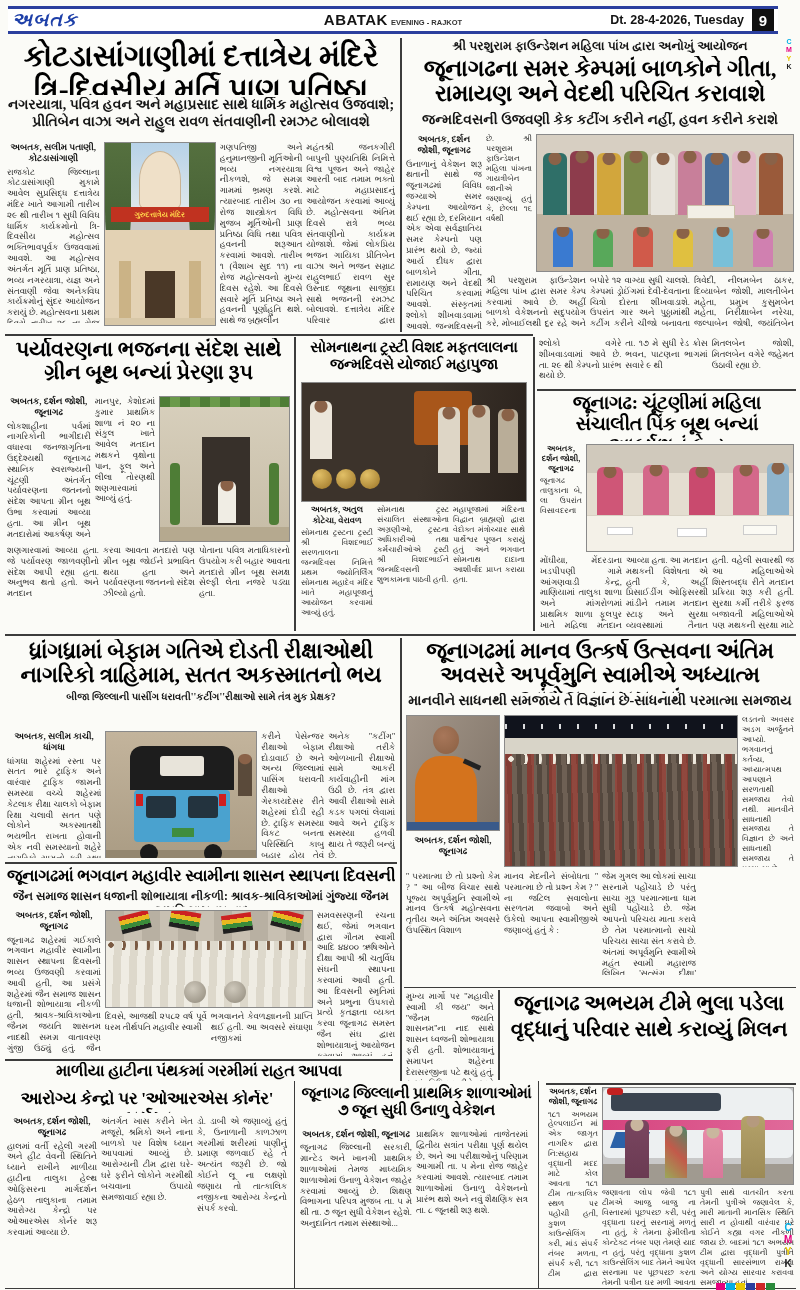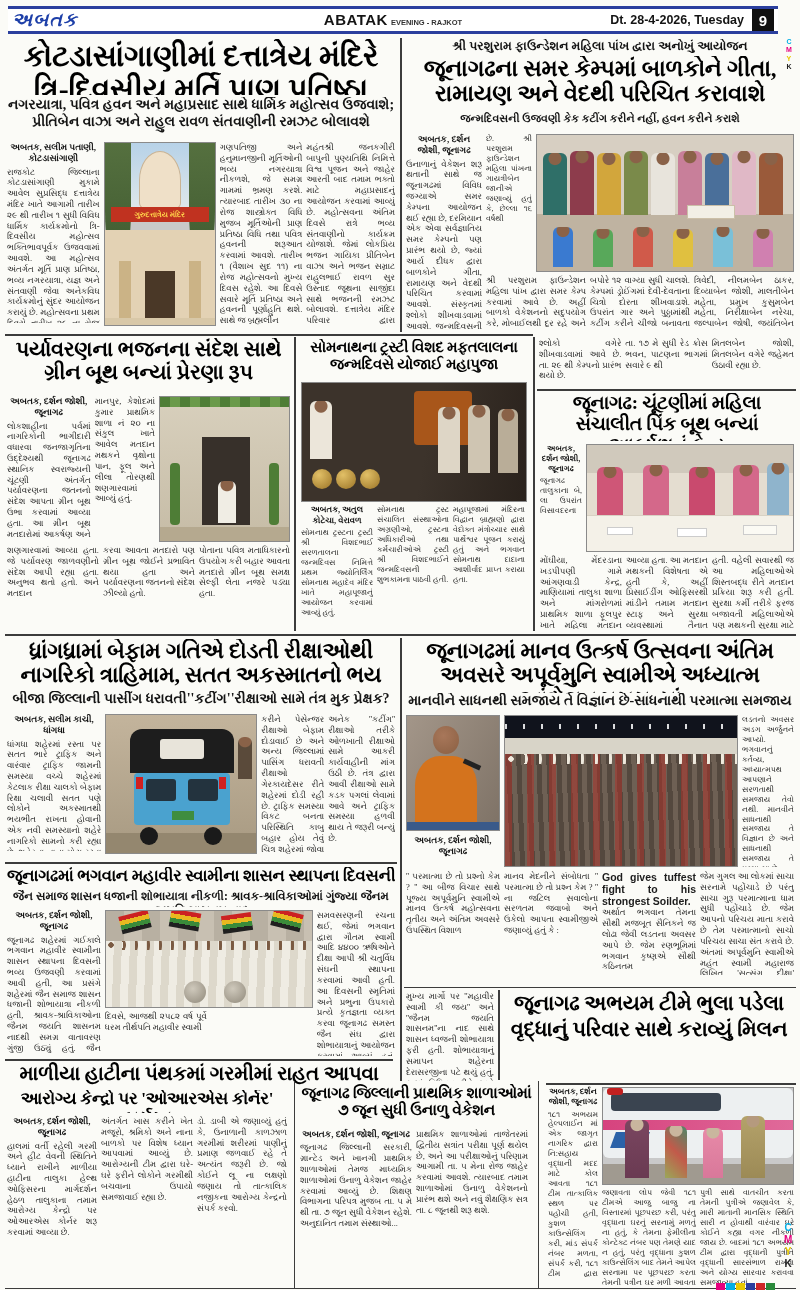--- a/index.html
+++ b/index.html
@@ -92,21 +92,21 @@
         <div class="steps"></div>
       </div>
       <div class="col bd" style="width:84px;height:184px">ગણપતિજી અને હનુમાનજીની મૂર્તિઓની ભવ્ય નગરયાત્રા નીકળશે, જે સમગ્ર ગામમાં ભ્રમણ કરશે. ત્યારબાદ તારીખ ૩૦ ના રોજ શાસ્ત્રોક્ત વિધિ મુજબ મૂર્તિઓની પ્રાણ પ્રતિષ્ઠા વિધિ તથા પવિત્ર હવનની શરૂઆત કરવામાં આવશે. તારીખ ૧ (વૈશાખ સુદ ૧૧) ના રોજ મહોત્સવનો મુખ્ય દિવસ રહેશે. આ દિવસે સવારે મૂર્તિ પ્રતિષ્ઠા અને હવનની પૂર્ણાહુતિ થશે. સાથે જ બ્રહ્મલીન</div>
       <div class="col bd" style="width:90px;height:184px">મહંતશ્રી જનકગીરી બાપુની પુણ્યતિથિ નિમિત્તે વિશ્વ પૂજન અને જાહેર આરતી બાદ તમામ ભક્તો માટે મહાપ્રસાદનું આયોજન કરવામાં આવ્યું છે. મહોત્સવના અંતિમ દિવસે રાત્રે ભવ્ય સંતવાણીનો કાર્યક્રમ યોજાશે. જેમાં લોકપ્રિય ભજન ગાયિકા પ્રીતિબેન વાઝા અને ભજન સમ્રાટ રાહુલભાઈ રાવળ સુર ઉસ્તાદ જૂથના સાજીંદા સાથે ભજનની રમઝટ બોલાવશે. દત્તાત્રેય મંદિર પરિવાર દ્વારા કોટડાસાંગાણી તથા આસપાસના પંથકની ધર્મપ્રેમી જનતાને આ તમામ ધાર્મિક પ્રસંગોનો લાભ લેવા ભાવભર્યું નિમંત્રણ પાઠવવામાં આવ્યું છે.</div>
     </div>
   </div>
 
   <div class="art" style="left:404px;top:38px;width:392px;height:294px">
     <div class="kick" style="font-size:12.5px;height:17px">શ્રી પરશુરામ ફાઉન્ડેશન મહિલા પાંખ દ્વારા અનોખું આયોજન</div>
     <div class="hl" style="font-size:23px;height:56px">જૂનાગઢના સમર કેમ્પમાં બાળકોને ગીતા, રામાયણ અને વેદથી પરિચિત કરાવાશે</div>
-    <div class="sub" style="font-size:11px;height:19px">જન્મદિવસની ઉજવણી કેક કટીંગ કરીને નહીં, હવન કરીને કરાશે</div>
+    <div class="sub" style="font-size:14px;height:19px">જન્મદિવસની ઉજવણી કેક કટીંગ કરીને નહીં, હવન કરીને કરાશે</div>
     <div class="row" style="margin-top:3px;height:193px">
       <div class="col" style="width:80px">
         <div class="by">અબતક, દર્શન જોશી, જૂનાગઢ</div>
         <div class="bd" style="height:175px">ઉનાળાનું વેકેશન શરૂ થતાની સાથે જ જૂનાગઢમાં વિવિધ જગ્યાએ સમર કેમ્પના આયોજન થઈ રહ્યા છે, દરમિયાન એક એવા સર્વજ્ઞાતિય સમર કેમ્પનો પણ પ્રારંભ થયો છે, જ્યાં આર્ય દીધક દ્વારા બાળકોને ગીતા, રામાયણ અને વેદથી પરિચિત કરવામાં આવશે. સંસ્કૃતમાં શ્લોકો શીખવાડવામાં આવશે. જન્મદિવસની ઉજવણી કેક કટીંગ કરીને નહીં પરંતુ ભારતીય સનાતન સંસ્કૃતિ મુજબ હવન કરીને કરવામાં આવશે. આ અનોખા સમર કેમ્પનું આયોજન શ્રી પરશુરામ ફાઉન્ડેશન મહિલા પાંખ દ્વારા કરવામાં આવ્યું</div>
       </div>
       <div class="col" style="width:308px">
         <div class="row" style="height:138px">
           <div class="col bd sm" style="width:46px;height:138px">છે. શ્રી પરશુરામ ફાઉન્ડેશન મહિલા પાંખના ગાયત્રીબેન જાનીએ જણાવ્યું હતું કે, છેલ્લા ૧૬ વર્ષથી</div>
           <div class="ph" style="width:258px;height:138px">
             <div class="abs" style="left:0;right:0;top:0;height:100%;background:linear-gradient(#d7cfc2 0 58%,#bfb3a1 58% 100%)"></div>
@@ -216,22 +216,22 @@
     </div>
     <div class="row" style="margin-top:3px;height:74px">
       <div class="col bd" style="width:83px;height:74px">મોંઘીયા, મેંદરડાના ખડપીપણી ગામે આંગણવાડી કેન્દ્ર, માણિયામાં તાલુકા શાળા અને માંગરોળમાં પ્રાથમિક શાળા ફૂલપુર ખાતે મહિલા મતદાન મથક - પિંક બૂથ તૈયાર કરવામાં</div>
       <div class="col bd" style="width:83px;height:74px">આવ્યા હતા. આ મતદાન મથકની વિશેષતા એ હતી કે, અહીં પ્રિસાઈડીંગ ઓફિસરથી માંડીને તમામ મતદાન સ્ટાફ અને સુરક્ષા વ્યવસ્થામાં તૈનાત પોલીસ કર્મચારીઓ પણ મહિલાઓ જ</div>
       <div class="col bd" style="width:83px;height:74px">હતી. વહેલી સવારથી જ આ મહિલાઓએ શિસ્તબદ્ધ રીતે મતદાન પ્રક્રિયા શરૂ કરી હતી. સુરક્ષા કર્મી તરીકે ફરજ બજાવતી મહિલાઓએ પણ મથકની સુરક્ષા માટે ખડેપગે છે.</div>
     </div>
   </div>
 
   <div class="art" style="left:5px;top:638px;width:392px;height:220px">
     <div class="hl" style="font-size:22px;height:52px">ધ્રાંગધ્રામાં બેફામ ગતિએ દોડતી રીક્ષાઓથી નાગરિકો ત્રાહિમામ, સતત અકસ્માતનો ભય</div>
-    <div class="sub" style="font-size:14px;height:20px">બીજા જિલ્લાની પાસીંગ ધરાવતી''કટીંગ''રીક્ષાઓ સામે તંત્ર મુક પ્રેક્ષક?</div>
-    <div class="row" style="margin-top:3px;height:140px">
+    <div class="sub" style="font-size:10px;height:20px">બીજા જિલ્લાની પાસીંગ ધરાવતી''કટીંગ''રીક્ષાઓ સામે તંત્ર મુક પ્રેક્ષક?</div>
+    <div class="row" style="margin-top:20px;height:140px">
       <div class="col" style="width:96px">
         <div class="by">અબતક, સલીમ કાચી, ધાંગધા</div>
         <div class="bd" style="height:112px">ધાંગધા શહેરમાં રસ્તા પર સતત ભારે ટ્રાફિક અને વારંવાર ટ્રાફિક જામની સમસ્યા વચ્ચે શહેરમાં કેટલાક રીક્ષા ચાલકો બેફામ રિક્ષા ચલાવી સતત પણે લોકોને અકસ્માતથી ભયભીત રાખતા હોવાની એક નવી સમસ્યાનો શહેરે નાગરિકો સામનો કરી રહ્યા છે. શહેરના નાના મોટા રસ્તા અને શેરી ગલીઓમાં નિયમોનું ઉલ્લંઘન</div>
       </div>
       <div class="ph" style="width:152px;height:140px">
         <div class="abs" style="left:0;right:0;top:0;bottom:0;background:linear-gradient(#c3b49c,#a89a82)"></div>
         <div class="abs" style="left:0;right:0;bottom:0;height:20px;background:#94876f"></div>
         <span class="person headed" style="position:absolute;right:4px;top:22px;width:14px;height:42px;background-color:#5a4a3a"></span>
         <div class="abs" style="left:24px;top:14px;width:104px;height:44px;background:#1d1d1d;border-radius:12px 12px 0 0"></div>
         <div class="abs" style="left:54px;top:24px;width:44px;height:20px;background:#e8e4da;border-radius:3px"></div>
@@ -268,24 +268,20 @@
         <div class="abs" style="left:0;right:0;top:8px;height:5px;background:repeating-linear-gradient(90deg,rgba(255,255,255,.85) 0 2px,transparent 2px 18px)"></div>
         <div class="abs" style="left:0;right:0;top:22px;height:16px;background:#d8d4c8"></div>
         <div class="abs" style="left:0;right:0;top:38px;bottom:0;background:repeating-linear-gradient(90deg,rgba(178,48,40,.5) 0 7px,transparent 7px 22px),repeating-linear-gradient(88deg,#6e6054 0 5px,#54483e 5px 10px)"></div>
         <div class="abs" style="left:0;right:0;top:38px;height:10px;background:repeating-radial-gradient(circle at 6px 5px,#efe9dd 0 2.5px,transparent 3px 14px)"></div>
       </div>
       <div class="col bd sm" style="width:54px;height:152px">લડતનો અવસર અડગ અર્જુનને આપ્યો. ભગવાનનું કર્તવ્ય, અધ્યાત્મપથ આપણાને સરળતાથી સમજાય તેવો નથી. માનવીને સાધનાથી સમજાય તે વિજ્ઞાન છે અને સાધનાથી સમજાય તે પરમાત્મા છે.</div>
     </div>
     <div class="row" style="margin-top:4px;height:104px">
       <div class="col bd" style="width:94px;height:104px">'' પરમાત્મા છે તો પ્રશ્નો કેમ ? '' આ બીજ વિચાર સાથે પૂજ્ય અપૂર્વમુનિ સ્વામીએ માનવ ઉત્કર્ષ મહોત્સવના તૃતીય અને અંતિમ અવસરે ઉપસ્થિત વિશાળ</div>
       <div class="col bd" style="width:94px;height:104px">માનવ મેદનીને સંબોધતા '' પરમાત્મા છે તો પ્રશ્ન કેમ ? '' ના જટિલ સવાલોના સરળતમ જવાબો અને ઉકેલો આપતા સ્વામીજીએ જણાવ્યું હતું કે :</div>
-      <div class="col bd" style="width:94px;height:104px">
-        <span style="font-family:'Liberation Sans',sans-serif;font-weight:700;font-size:10.5px;line-height:1.15;display:block">God gives tuffest fight to his strongest Soilder.</span>
-        <span>અર્થાત ભગવાન તેમના સૌથી મજબૂત સૈનિકને જ લોઢા જેવી લડતના અવસર આપે છે. જેમ રણભૂમિમાં ભગવાન કૃષ્ણએ સૌથી કઠિનતમ</span>
-      </div>
       <div class="col bd" style="width:94px;height:104px">જેમ ગુગલ આ લોકમાં સાચા સરનામે પહોંચાડે છે પરંતુ સાચા ગુરૂ પરમાત્માના ધામ સુધી પહોંચાડે છે. જેમ આપનો પરિચય માતા કરાવે છે તેમ પરમાત્માનો સાચો પરિચય સાચા સંત કરાવે છે. અંતમાં અપૂર્વમુનિ સ્વામીએ મહંત સ્વામી મહારાજ લિખિત 'સત્સંગ દીક્ષા' ગ્રંથશ્લોક મુખપાઠ કરનારા બાળ પંડિતોને મંચ ઉપર બોલાવીને વધાવ્યા હતા નવાજ્યા હતા.</div>
     </div>
   </div>
 
   <div class="art" style="left:5px;top:866px;width:392px;height:192px">
     <div class="hl" style="font-size:16.5px;height:23px;white-space:nowrap">જૂનાગઢમાં ભગવાન મહાવીર સ્વામીના શાસન સ્થાપના દિવસની કરાય ભવ્ય ઉજવણી</div>
     <div class="sub" style="font-size:11.8px;height:17px">જૈન સમાજ શાસન ધજાની શોભાયાત્રા નીકળી: શ્રાવક-શ્રાવિકાઓમાં ગુંજ્યા જૈનમ જયતિ શાસનમ નાદ</div>
     <div class="row" style="margin-top:3px;height:146px">
       <div class="col" style="width:96px">
         <div class="by">અબતક, દર્શન જોશી, જૂનાગઢ</div>
@@ -298,27 +294,28 @@
           <div class="abs" style="left:0;right:0;top:30px;height:9px;background:repeating-radial-gradient(circle at 5px 4px,#7a5a42 0 2.5px,transparent 3px 12px)"></div>
           <span class="abs" style="left:14px;top:2px;width:30px;height:18px;transform:rotate(-14deg);background:linear-gradient(180deg,#cc2222 0 25%,#e8b820 25% 50%,#3a8a3a 50% 75%,#202020 75% 100%)"></span>
           <span class="abs" style="left:64px;top:0;width:30px;height:18px;transform:rotate(10deg);background:linear-gradient(180deg,#cc2222 0 25%,#e8b820 25% 50%,#3a8a3a 50% 75%,#202020 75% 100%)"></span>
           <span class="abs" style="left:116px;top:3px;width:30px;height:18px;transform:rotate(-8deg);background:linear-gradient(180deg,#cc2222 0 25%,#e8b820 25% 50%,#3a8a3a 50% 75%,#202020 75% 100%)"></span>
           <span class="abs" style="left:166px;top:0;width:30px;height:18px;transform:rotate(14deg);background:linear-gradient(180deg,#cc2222 0 25%,#e8b820 25% 50%,#3a8a3a 50% 75%,#202020 75% 100%)"></span>
           <span class="abs" style="left:78px;bottom:4px;width:22px;height:22px;border-radius:50%;background:radial-gradient(circle at 40% 35%,#cfc9bc,#8f887a)"></span>
           <span class="abs" style="left:118px;bottom:4px;width:22px;height:22px;border-radius:50%;background:radial-gradient(circle at 40% 35%,#cfc9bc,#8f887a)"></span>
         </div>
         <div class="row" style="margin-top:3px;height:42px">
           <div class="col bd" style="width:102px;height:42px">દિવસે, આજથી ૨૫૮૨ વર્ષ પૂર્વે ધરમ તીર્થપતિ મહાવીર સ્વામી</div>
+          <div class="col bd" style="width:102px;height:42px">ભગવાનને કેવળજ્ઞાનની પ્રાપ્તિ થઈ હતી. આ અવસરે સંઘાણા નજીકમાં</div>
         </div>
       </div>
       <div class="col bd" style="width:80px;height:146px">સમવસરણની રચના થઈ, જેમાં ભગવાન દ્વારા ગૌતમ સ્વામી આદિ ૪૪૦૦ ઋષિઓને દીક્ષા આપી શ્રી ચતુર્વિધ સંઘની સ્થાપના કરવામાં આવી હતી. આ દિવસની સ્મૃતિમાં અને પ્રભુના ઉપકારો પ્રત્યે કૃતજ્ઞતા વ્યક્ત કરવા જૂનાગઢ સમસ્ત જૈન સંઘ દ્વારા શોભાયાત્રાનું આયોજન કરવામાં આવ્યું હતું. આ શોભાયાત્રામાં સમગ્ર જૈન</div>
     </div>
   </div>
 
-  <div class="hl abs" style="left:5px;top:1062px;width:388px;height:25px;font-size:20px">માળીયા હાટીના પંથકમાં ગરમીમાં રાહત આપવા</div>
+  <div class="hl abs" style="left:5px;top:1062px;width:388px;height:25px;font-size:16px">માળીયા હાટીના પંથકમાં ગરમીમાં રાહત આપવા</div>
   <div class="art" style="left:5px;top:1089px;width:284px;height:199px">
     <div class="hl" style="font-size:17px;height:23px">આરોગ્ય કેન્દ્રો પર 'ઓઆરએસ કોર્નર' કાર્યરત</div>
     <div class="row" style="margin-top:3px;height:168px">
       <div class="col" style="width:90px">
         <div class="by">અબતક, દર્શન જોશી, જૂનાગઢ</div>
         <div class="bd" style="height:140px">હાલમાં વર્તી રહેલી ગરમી અને હીટ વેવની સ્થિતિને ધ્યાને રાખીને માળીયા હાટીના તાલુકા હેલ્થ ઓફિસરના માર્ગદર્શન હેઠળ તાલુકાના તમામ આરોગ્ય કેન્દ્રો પર ઓઆરએસ કોર્નર શરૂ કરવામાં આવ્યા છે.</div>
       </div>
       <div class="col bd" style="width:92px;height:168px">અંતર્ગત ખાસ કરીને ખેત મજૂરો, શ્રમિકો અને નાના બાળકો પર વિશેષ ધ્યાન આપવામાં આવ્યું છે. આરોગ્યની ટીમ દ્વારા ઘરે-ઘરે ફરીને લોકોને ગરમીથી બચવાના ઉપાયો સમજાવાઈ રહ્યા છે.</div>
       <div class="col bd" style="width:90px;height:168px">ડો. ડાબી એ જણાવ્યું હતું કે, ઉનાળાની કાળઝાળ ગરમીમાં શરીરમાં પાણીનું પ્રમાણ જળવાઈ રહે તે અત્યંત જરૂરી છે. જો કોઈને લૂ ના લક્ષણો જણાય તો તાત્કાલિક નજીકના આરોગ્ય કેન્દ્રનો સંપર્ક કરવો.</div>
     </div>

